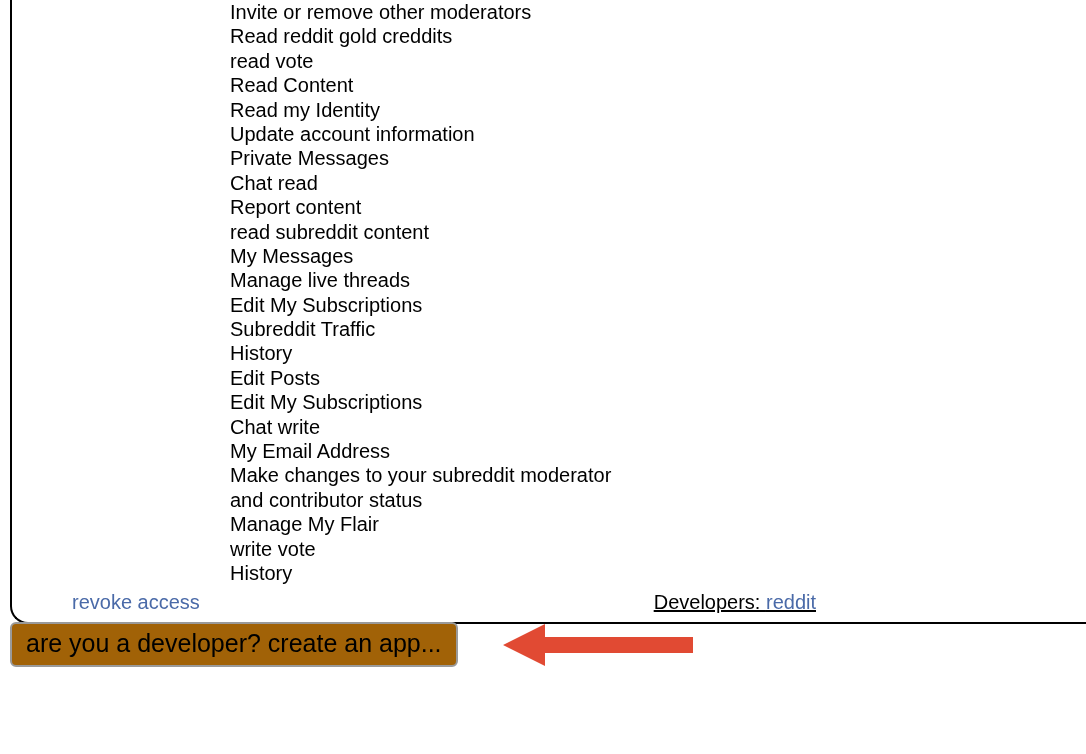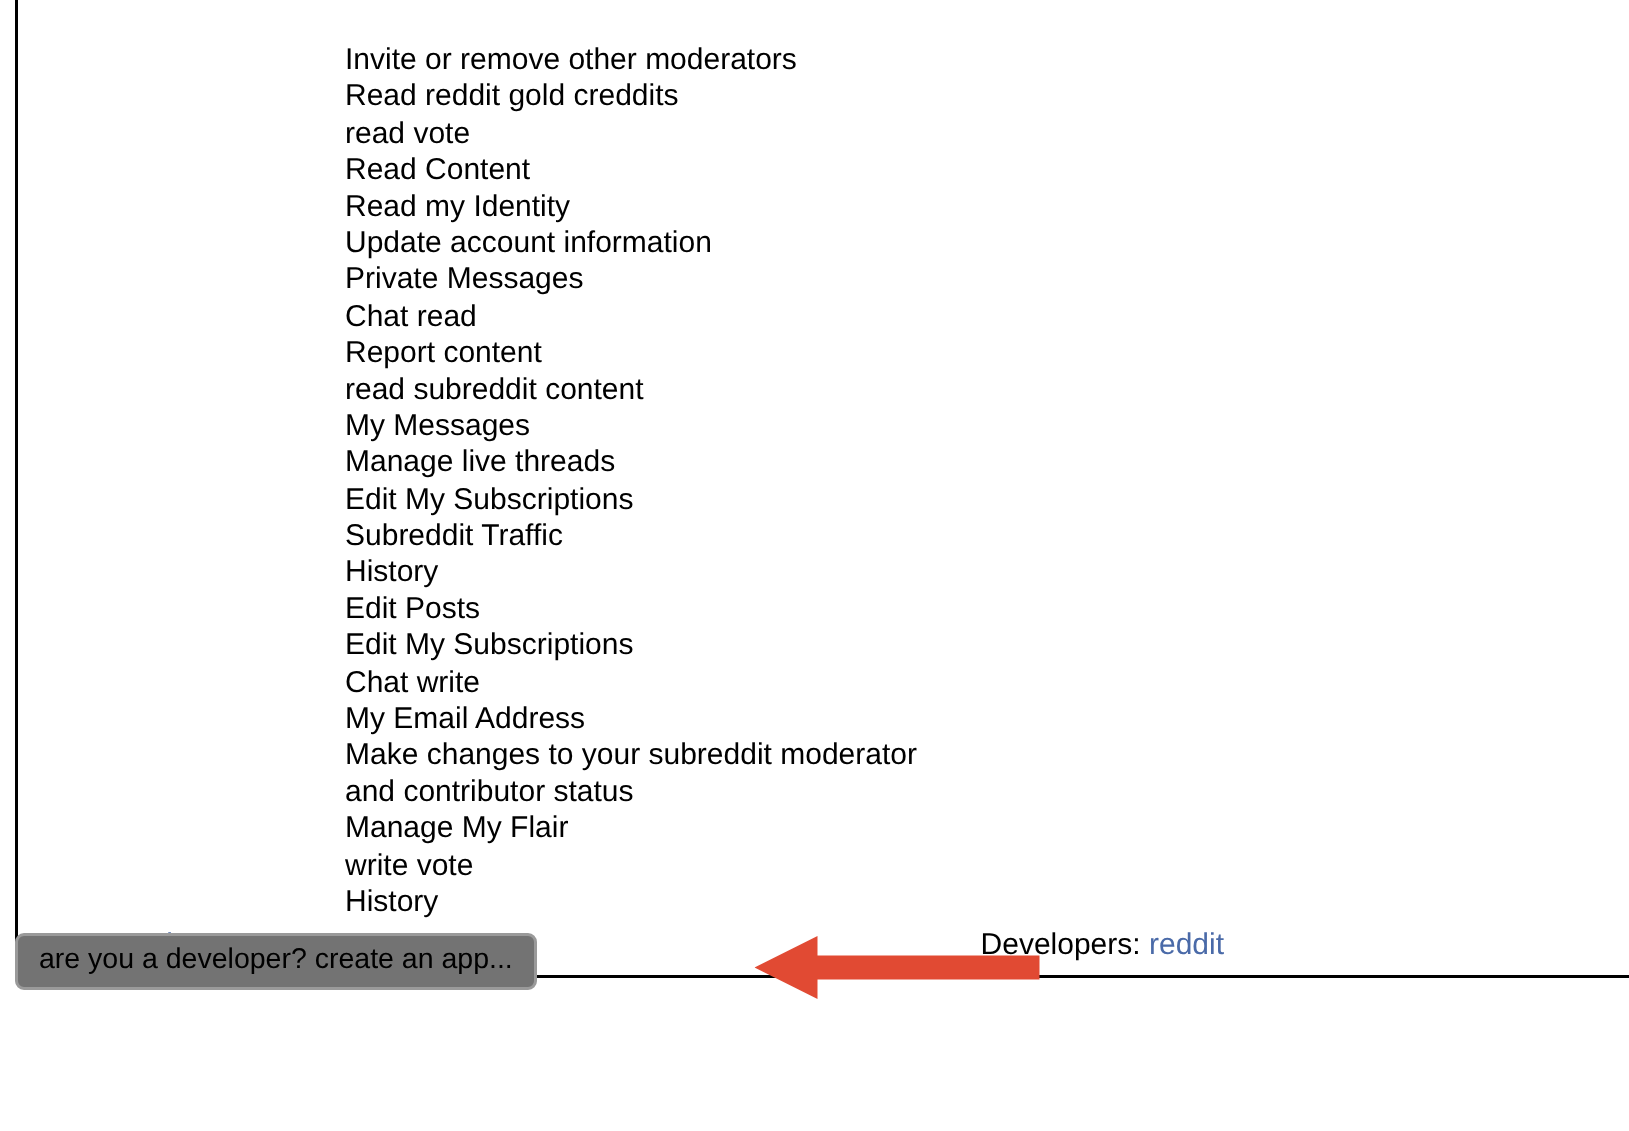--- a/index.html
+++ b/index.html
@@ -26,21 +26,20 @@
       border-left: 2px solid #000;
       border-bottom: 2px solid #000;
       border-bottom-left-radius: 18px;
       padding-bottom: 8px;
     }
     .permissions-list {
       margin-left: 218px;
       line-height: 1.22;
       font-size: 20px;
       padding-top: 0;
-      margin-top: 28px;
     }
     .permissions-list div {
       white-space: normal;
       max-width: 420px;
     }
     .bottom-row {
       display: flex;
       justify-content: space-between;
       align-items: flex-start;
       padding: 2px 20px 0 60px;
@@ -48,35 +47,36 @@
     }
     .revoke-link {
       color: #4a6aa8;
       font-size: 20px;
       cursor: pointer;
     }
     .developers {
       font-size: 20px;
       color: #000;
       margin-right: 250px;
+      text-decoration: underline;
     }
     .developers .dev-link {
       color: #4a6aa8;
       cursor: pointer;
     }
     .create-app-button {
       position: absolute;
       left: 10px;
       top: 622px;
-      background: #737373;
+      background: #a16207;
       border: 2px solid #9a9a9a;
       border-radius: 6px;
       padding: 5px 14px 7px 14px;
       font-family: inherit;
-      font-size: 19px;
+      font-size: 25px;
       color: #000;
       cursor: pointer;
     }
     .arrow {
       position: absolute;
       left: 503px;
       top: 620px;
       width: 200px;
       height: 50px;
       pointer-events: none;

